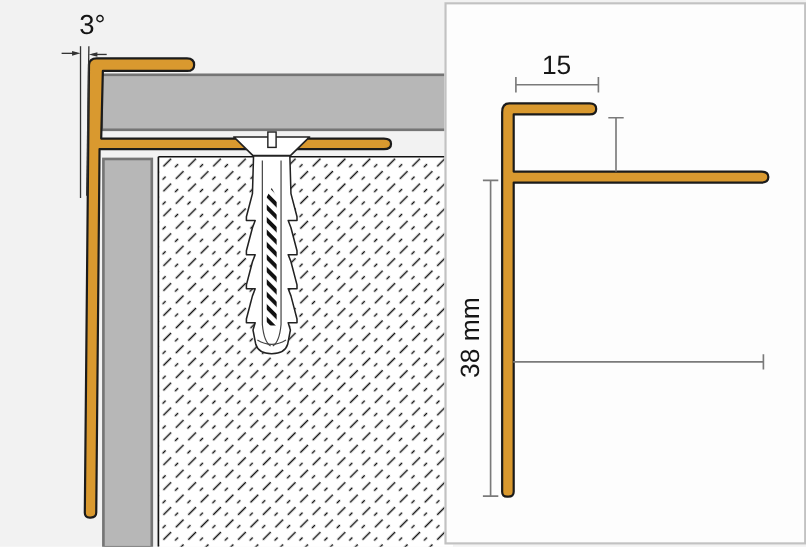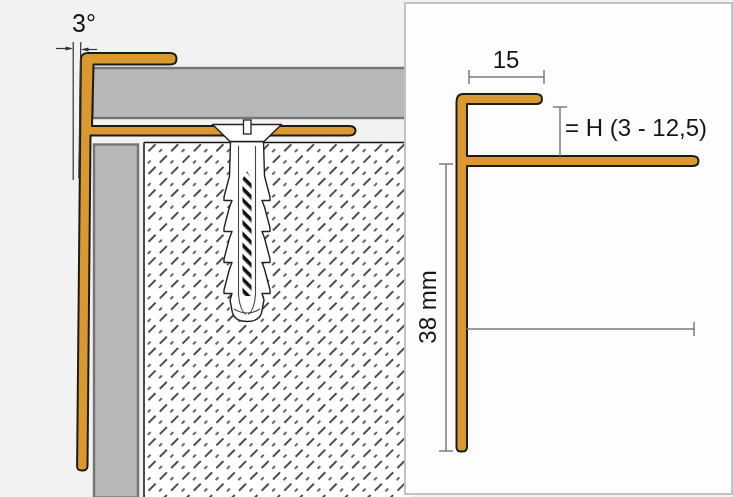--- a/index.html
+++ b/index.html
@@ -123,17 +123,16 @@
         <line x1="33" y1="447" x2="47" y2="447"></line>
       </g>
 
       <g stroke="#7A7A7A" stroke-width="1.5">
         <line x1="60.5" y1="325" x2="288" y2="325"></line>
         <line x1="288" y1="318" x2="288" y2="332"></line>
       </g>
     </svg>
 
     <div class="dim-label dim-top-width">15</div>
-    <div class="dim-label dim-tile-height">= H (3 - 12,5)</div>
     <div class="dim-label dim-leg-height">38 mm</div>
   </div>
 
 </div>
 
 </body></html>

